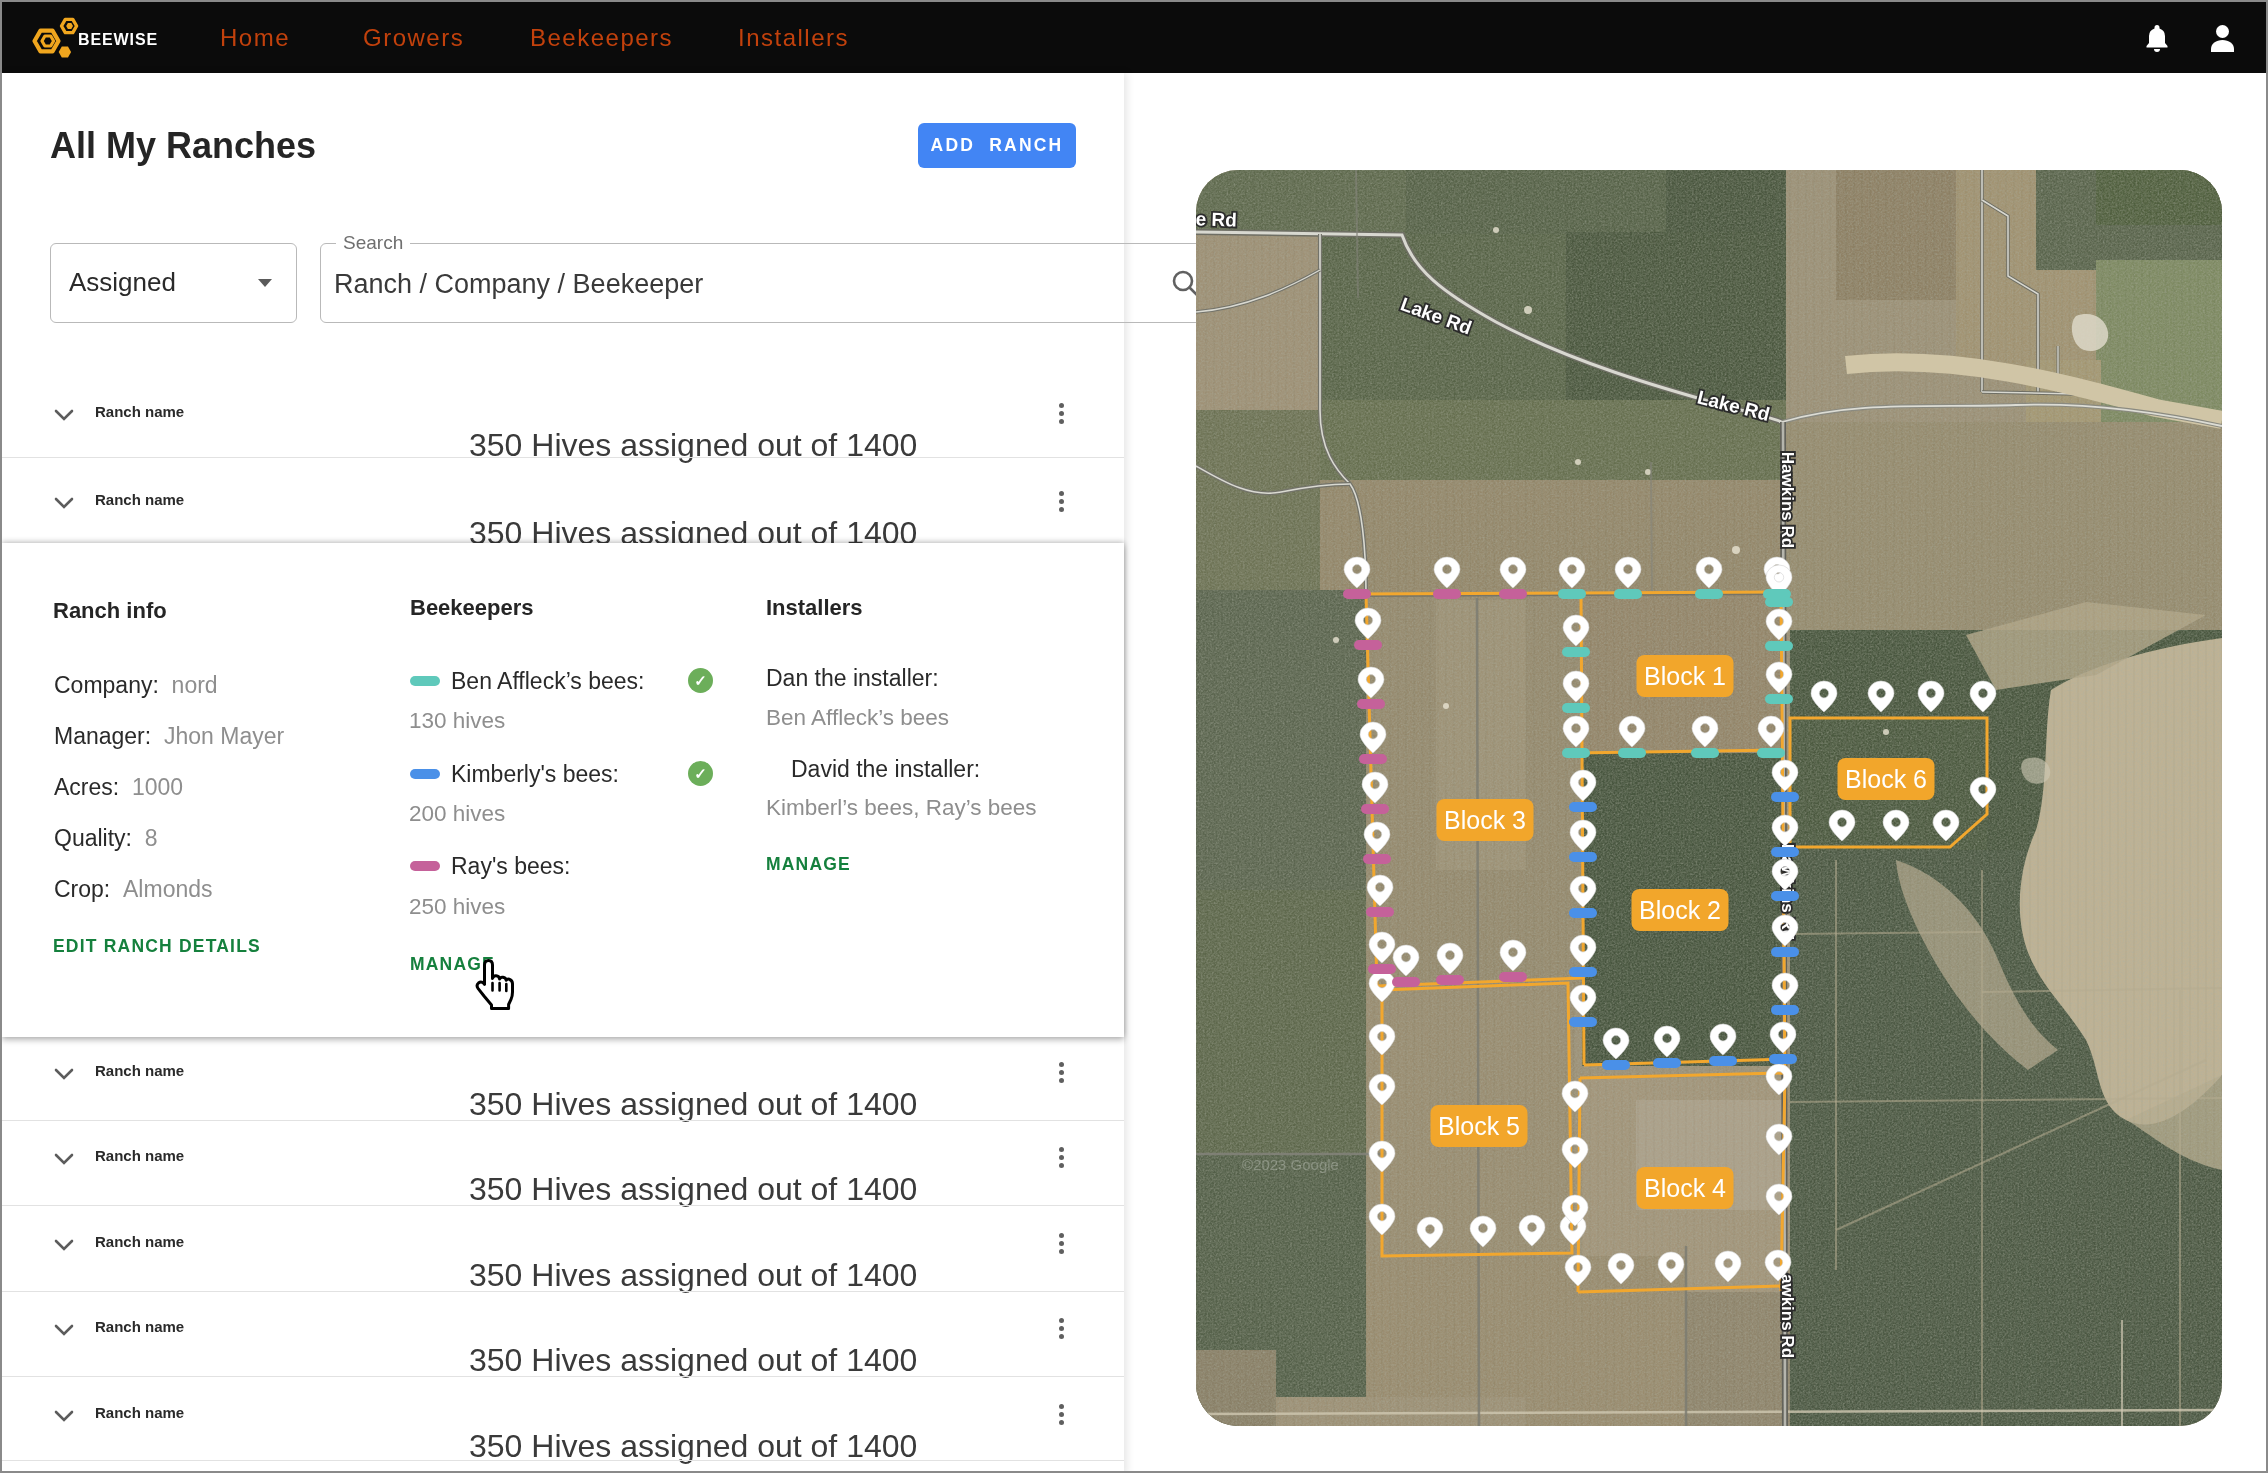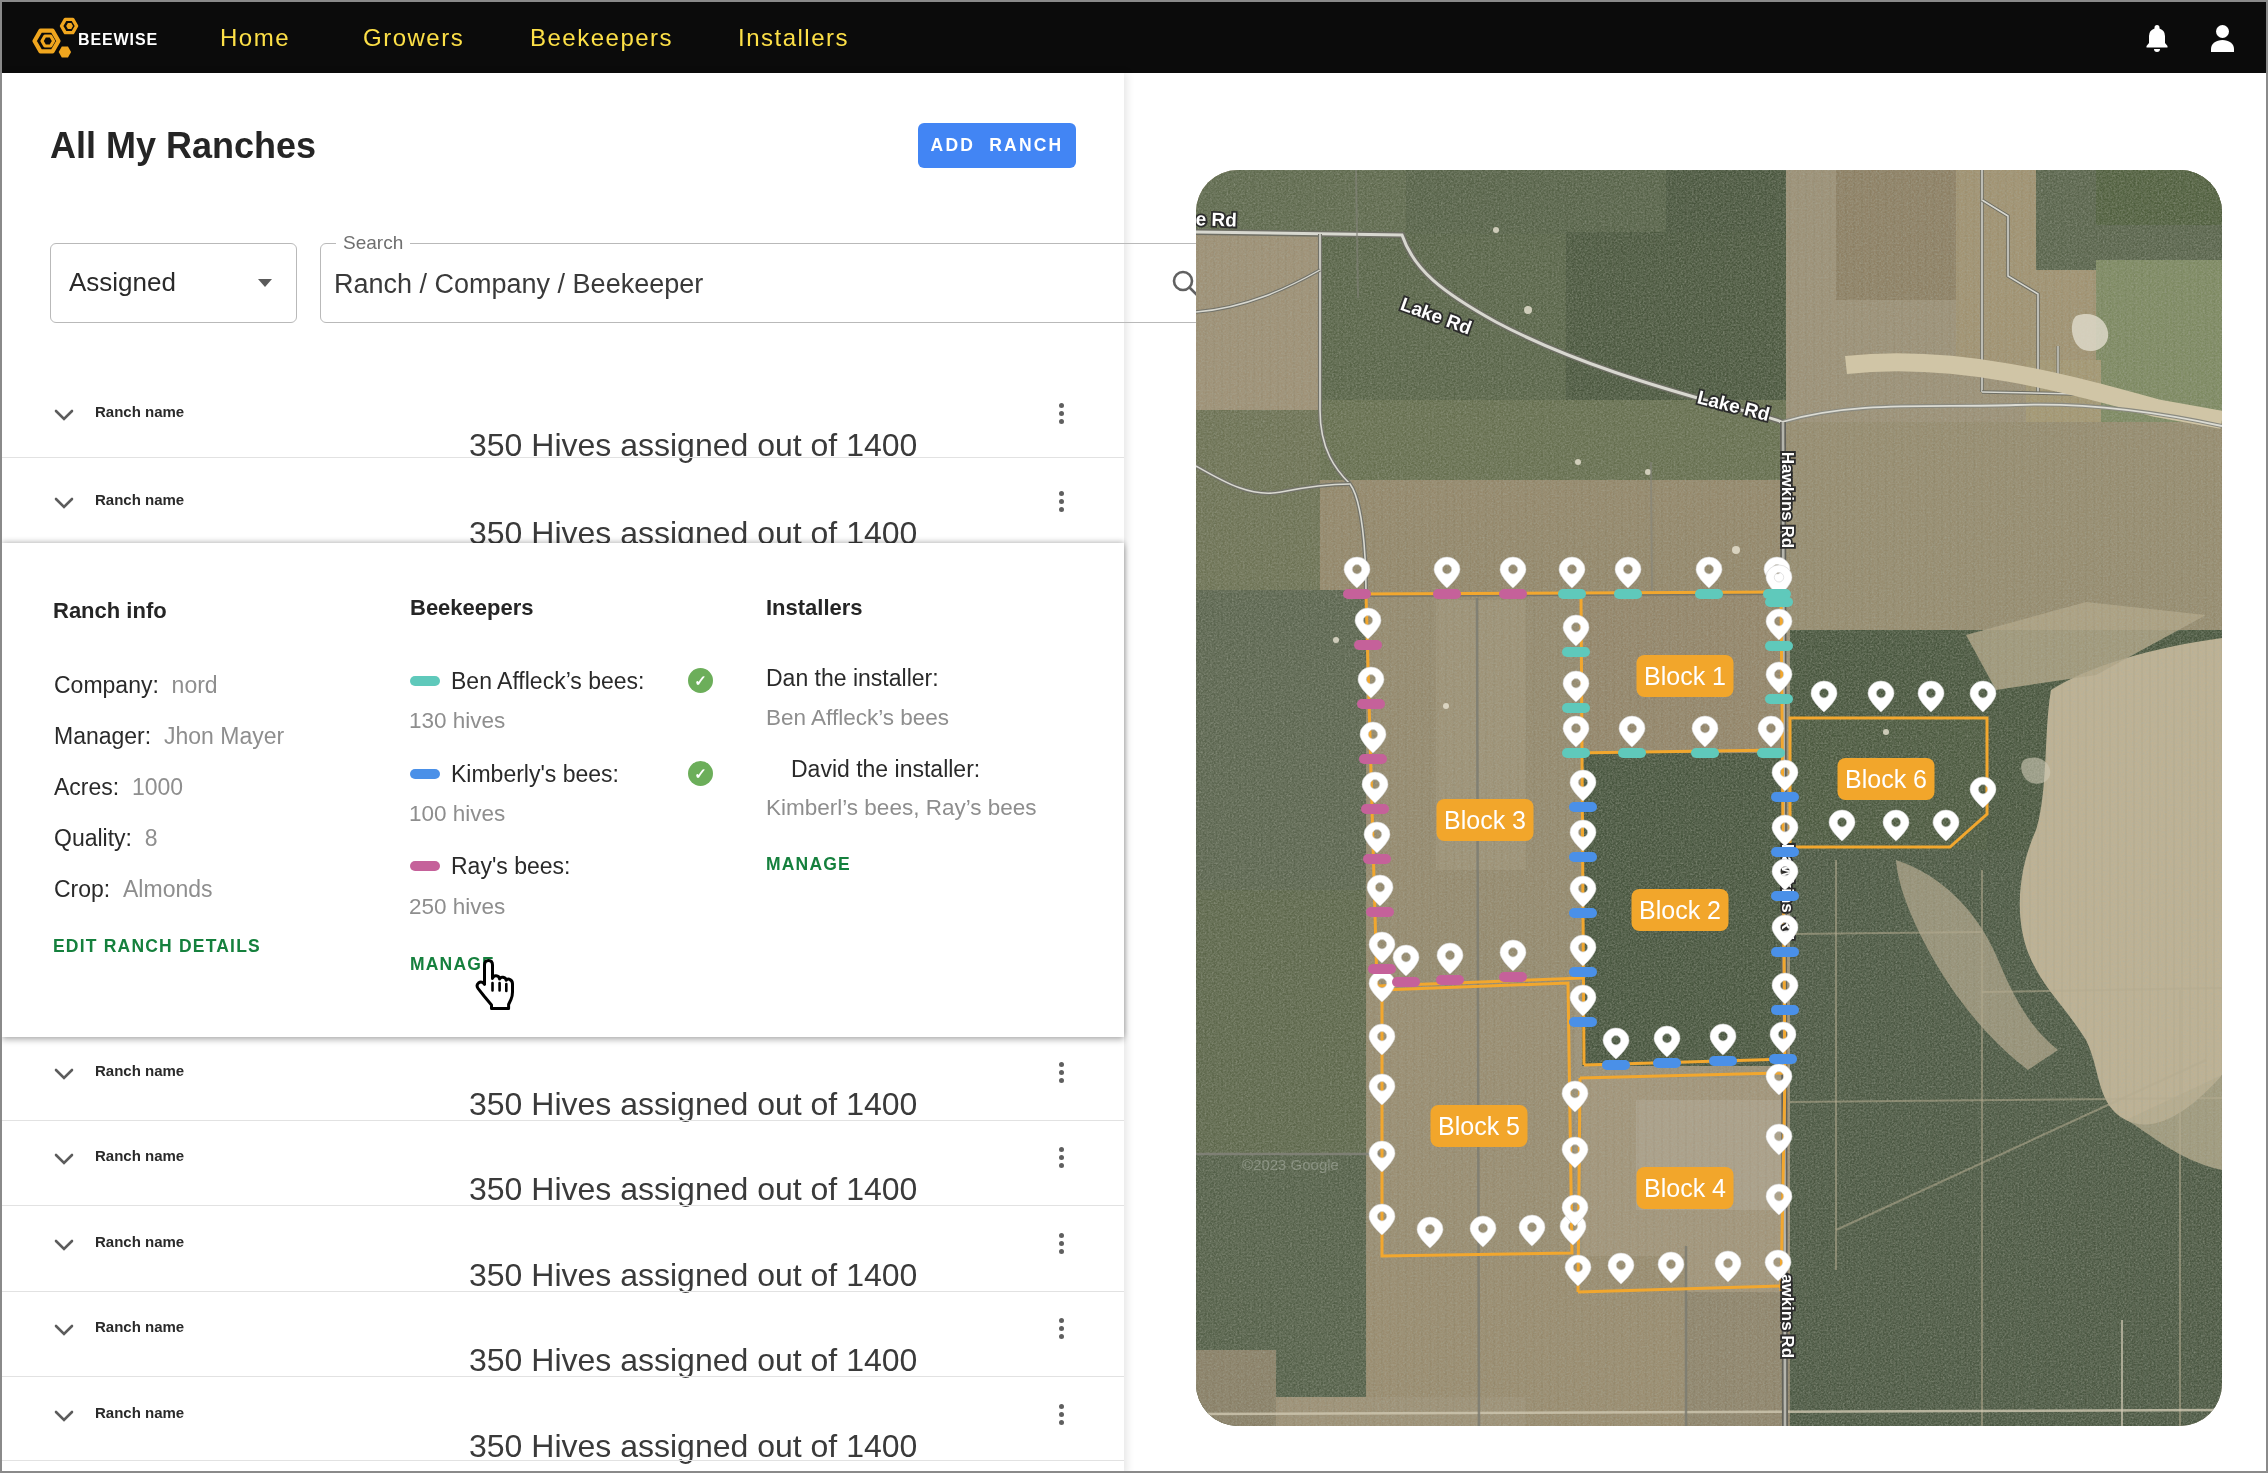--- a/index.html
+++ b/index.html
@@ -1,20 +1,20 @@
 <!DOCTYPE html>
 <html><head>
 <meta charset="utf-8">
 <style>
   * { margin:0; padding:0; box-sizing:border-box; }
   html,body { width:2268px; height:1473px; background:#fff; font-family:"Liberation Sans", sans-serif; overflow:hidden; }
   #page { position:relative; width:2268px; height:1473px; background:#fff; border:2px solid #8a8a8a; overflow:hidden; }
   
   #nav { position:absolute; left:0; top:0; width:2268px; height:71px; background:#0b0b0b; }
-  .navlink { position:absolute; top:0; height:71px; line-height:71px; color:#fde047; font-size:24px; letter-spacing:1.5px; }
+  .navlink { position:absolute; top:0; height:71px; line-height:71px; color:#c2410c; font-size:24px; letter-spacing:1.5px; }
   #logo { position:absolute; left:28px; top:11px; }
   #logotext { position:absolute; left:76px; top:29px; color:#fff; font-size:16px; font-weight:bold; letter-spacing:0.9px; }
   
   #panel { position:absolute; left:0; top:71px; width:1122px; height:1402px; background:#fff; box-shadow:3px 0 8px rgba(0,0,0,0.10); }
   h1 { position:absolute; left:48px; top:123px; font-size:36px; font-weight:bold; color:#252525; }
   #addranch { position:absolute; left:916px; top:121px; width:158px; height:45px; background:#4285F4; border-radius:6px; color:#fff; font-size:17.5px; font-weight:bold; letter-spacing:2.2px; text-align:center; line-height:45px; }
   #selbox { position:absolute; left:48px; top:241px; width:247px; height:80px; border:1px solid #b9b9b9; border-radius:6px; }
   #selbox .txt { position:absolute; left:18px; top:23px; font-size:26px; color:#2a2a2a; }
   #selbox .caret { position:absolute; right:24px; top:35px; width:0; height:0; border-left:7px solid transparent; border-right:7px solid transparent; border-top:8px solid #5a5a5a; }
   #searchbox { position:absolute; left:318px; top:241px; width:907px; height:80px; border:1px solid #b9b9b9; border-radius:6px; }
@@ -122,21 +122,21 @@
     <div class="blink" style="left:51px; top:393px;">EDIT RANCH DETAILS</div>
 
     <div class="ctitle" style="left:408px; top:52px;">Beekeepers</div>
     <div class="dash" style="left:408px; top:133px; background:#5fc9bb;"></div>
     <div class="lab" style="left:449px; top:125px;">Ben Affleck’s bees:</div>
     <div class="check" style="left:686px; top:125px;">✓</div>
     <div class="gray" style="left:407px; top:165px;">130 hives</div>
     <div class="dash" style="left:408px; top:226px; background:#4a90e8;"></div>
     <div class="lab" style="left:449px; top:218px;">Kimberly's bees:</div>
     <div class="check" style="left:686px; top:218px;">✓</div>
-    <div class="gray" style="left:407px; top:258px;">100 hives</div>
+    <div class="gray" style="left:407px; top:258px;">200 hives</div>
     <div class="dash" style="left:408px; top:318px; background:#c5619a;"></div>
     <div class="lab" style="left:449px; top:310px;">Ray's bees:</div>
     <div class="gray" style="left:407px; top:351px;">250 hives</div>
     <div class="blink" style="left:408px; top:411px;">MANAGE</div>
     <svg style="position:absolute; left:467px; top:413px;" width="46" height="56" viewBox="0 0 46 56">
       <path d="M15.5 28 L15.5 9 Q15.5 4.5 19.5 4.5 Q23.5 4.5 23.5 9 L23.5 22.5
            Q24.2 19.6 27.1 19.8 Q30.2 20 30.6 23
            Q31.4 20.8 34 21.2 Q36.7 21.6 37.2 24.2
            Q38.2 22.6 40.3 23.2 Q43.5 24.2 43.5 27.8
            L43.5 36 Q43.5 40 42 43.3 L39.6 48.5 L39.6 52.5 L22.5 52.5 L22.5 49

